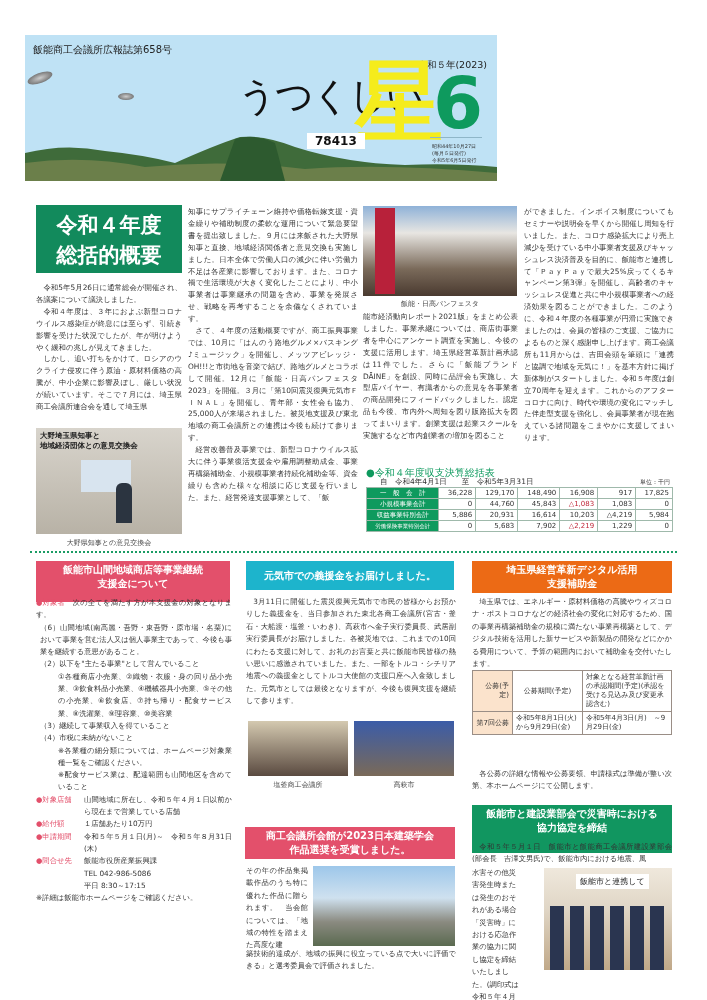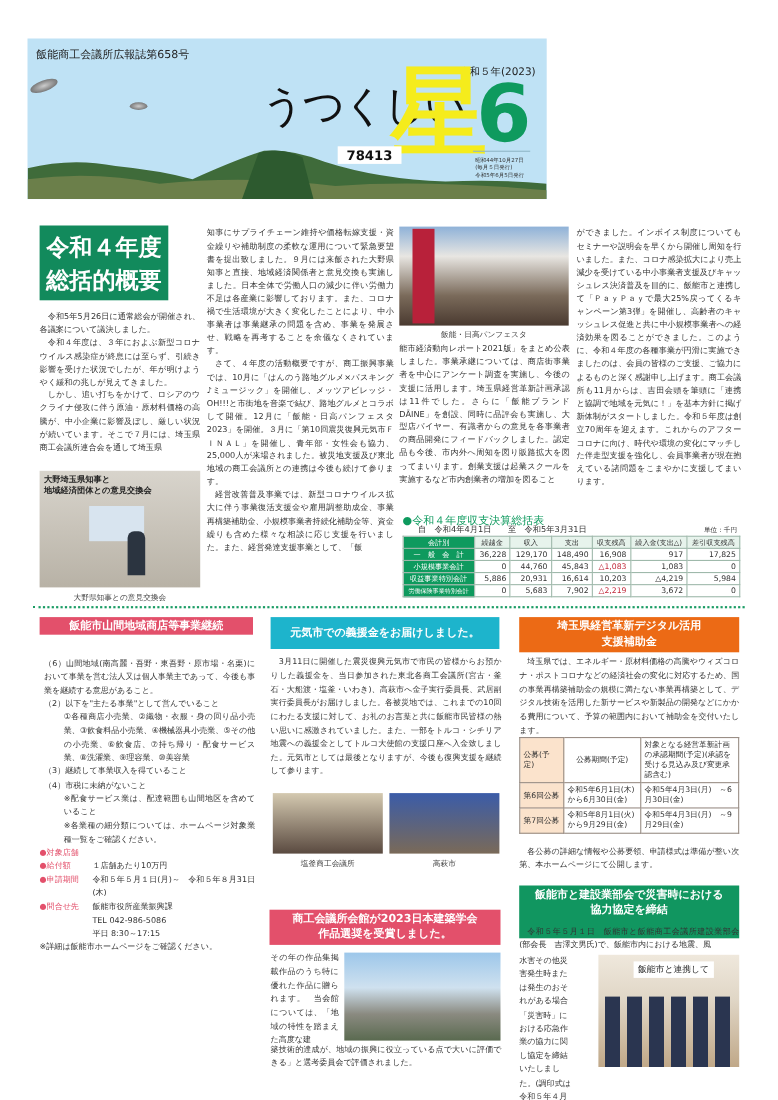--- a/index.html
+++ b/index.html
@@ -11,40 +11,40 @@
 .mh-title{left:213px;top:36px;font-family:Liberation Mono, monospace;font-size:38px;color:#111;letter-spacing:-2px}
 .mh-star{left:330px;top:22px;font-family:"DejaVu Serif",serif;font-size:88px;font-weight:bold;color:#f5ec1c;line-height:1}
 .mh-six{left:408px;top:62px;font-size:72px;font-weight:bold;color:#0e9a5e;line-height:1;transform:translateY(-30px)}
 .mh-code{left:282px;top:98px;background:#fff;font-size:12px;font-weight:bold;padding:1px 8px;color:#111}
 .mh-line{left:405px;top:102px;width:52px;height:1px;background:#8fb6c8}
 .mh-date{left:407px;top:108px;font-size:5px;line-height:7px;color:#333}
 .mh-hills{left:0;top:98px;width:472px;height:48px}
 .ufo{width:26px;height:10px;border-radius:50%;background:radial-gradient(#ccc,#555);}
 .col{font-size:7.4px;line-height:11.9px;text-align:justify;color:#333}
 .col p{text-indent:1em}
-.green-title{left:36px;top:205px;width:117px;height:68px;background:#128a5c;color:#fff;text-align:center;font-family:"DejaVu Serif",serif;font-size:21px;font-weight:bold;line-height:30px;padding-top:5px}
+.green-title{left:36px;top:205px;width:146px;height:68px;background:#128a5c;color:#fff;text-align:center;font-family:"DejaVu Serif",serif;font-size:21px;font-weight:bold;line-height:30px;padding-top:5px}
 .photo{background:#999;overflow:hidden}
 .caption{font-size:7px;color:#444;text-align:center}
 .dotline{height:0;border-top:2px dotted #1a9c64}
 .sec-title{color:#fff;text-align:center;font-weight:bold}
 .sec-pink{background:#e3506b}
 .sec-cyan{background:#1db4cc}
 .sec-orange{background:#ec6a15}
 .sec-green{background:#119660}
 .budget-title{left:366px;top:466px;font-size:10px;font-weight:normal;color:#0e9a5e}
 table{border-collapse:collapse}
 .btable{left:366px;top:487px;width:307px;font-size:7px}
 .btable th,.btable td{border:1px solid #9fb9ab;padding:0 3px;height:11px;text-align:right;white-space:nowrap}
 .btable th{font-weight:normal;text-align:center;background:#e7f3ec;font-size:6.5px}
 .btable td.rowh{background:#0e9a5e;color:#fff;text-align:center;font-size:6.5px}
 .btable th.rowh{background:#0e9a5e;color:#fff}
 .neg{color:#c0283a}
 .ptable{left:472px;top:670px;width:200px;font-size:7px}
 .ptable td{border:1px solid #9a8e86;padding:2px 3px;vertical-align:middle;line-height:9px}
-.ptable td.h{background:#fbe3cc;text-align:left}
+.ptable td.h{background:#fbe3cc;text-align:right}
 .bullet{color:#e3506b}
 </style>
 </head>
 <body>
 
 <div class="abs masthead-full">
   <svg class="abs mh-hills" viewBox="0 0 472 48" preserveAspectRatio="none">
     <path d="M0 20 Q40 10 80 18 Q120 22 150 30 Q190 12 215 4 Q240 2 270 14 Q320 30 380 32 Q430 30 472 34 L472 48 L0 48Z" fill="#3f6b3a"></path>
     <path d="M0 30 Q60 22 120 34 Q200 26 280 36 Q360 30 472 40 L472 48 L0 48Z" fill="#6b7f4a"></path>
     <path d="M210 6 Q230 0 250 10 L260 48 L195 48Z" fill="#2d5a2f"></path>
@@ -96,29 +96,20 @@
 <div class="abs caption" style="left:363px;top:299px;width:154px">飯能・日高パンフェスタ</div>
 <div class="abs col" style="left:363px;top:311px;width:155px">能市経済動向レポート2021版」をまとめ公表しました。事業承継については、商店街事業者を中心にアンケート調査を実施し、今後の支援に活用します。埼玉県経営革新計画承認は11件でした。さらに「飯能ブランドDĀINE」を創設、同時に品評会も実施し、大型店バイヤー、有識者からの意見を各事業者の商品開発にフィードバックしました。認定品も今後、市内外へ周知を図り販路拡大を図ってまいります。創業支援は起業スクールを実施するなど市内創業者の増加を図ること</div>
 
 <div class="abs col" style="left:524px;top:206px;width:150px">ができました。インボイス制度についてもセミナーや説明会を早くから開催し周知を行いました。また、コロナ感染拡大により売上減少を受けている中小事業者支援及びキャッシュレス決済普及を目的に、飯能市と連携して「ＰａｙＰａｙで最大25%戻ってくるキャンペーン第3弾」を開催し、高齢者のキャッシュレス促進と共に中小規模事業者への経済効果を図ることができました。このように、令和４年度の各種事業が円滑に実施できましたのは、会員の皆様のご支援、ご協力によるものと深く感謝申し上げます。商工会議所も11月からは、吉田会頭を筆頭に「連携と協調で地域を元気に！」を基本方針に掲げ新体制がスタートしました。令和５年度は創立70周年を迎えます。これからのアフターコロナに向け、時代や環境の変化にマッチした伴走型支援を強化し、会員事業者が現在抱えている諸問題をこまやかに支援してまいります。</div>
 
 <div class="abs budget-title">●令和４年度収支決算総括表</div>
 <div class="abs" style="left:380px;top:477px;font-size:7.5px"><span>自　令和4年4月1日</span>　　<span>至　令和5年3月31日</span></div>
 <div class="abs" style="left:640px;top:478px;font-size:6px">単位：千円</div>
 <table class="abs btable">
   <tbody>
-      <tr>
-        <th class="rowh">会計別</th>
-        <th>繰越金</th>
-        <th>収入</th>
-        <th>支出</th>
-        <th>収支残高</th>
-        <th>繰入金(支出△)</th>
-        <th>差引収支残高</th>
-      </tr>
   <tr>
         <td class="rowh">一　般　会　計</td>
         <td>36,228</td>
         <td>129,170</td>
         <td>148,490</td>
         <td>16,908</td>
         <td>917</td>
         <td>17,825</td>
       </tr>
   <tr>
@@ -138,42 +129,44 @@
         <td>10,203</td>
         <td>△4,219</td>
         <td>5,984</td>
       </tr>
   <tr>
         <td class="rowh" style="font-size:5.5px">労働保険事業特別会計</td>
         <td>0</td>
         <td>5,683</td>
         <td>7,902</td>
         <td class="neg">△2,219</td>
-        <td>3,672</td>
+        <td>1,229</td>
         <td>0</td>
       </tr>
 </tbody>
   </table>
 
 <div class="abs dotline" style="left:30px;top:551px;width:647px"></div>
 
-<div class="abs sec-title sec-pink" style="left:36px;top:561px;width:194px;height:16px;font-size:10px;line-height:14px;padding-top:2px">
+<div class="abs sec-title sec-pink" style="left:36px;top:561px;width:194px;height:41px;font-size:10px;line-height:14px;padding-top:2px">
   <div>飯能市山間地域商店等事業継続</div>
     <div>支援金について</div>
 </div>
 <div class="abs col" style="left:36px;top:597px;width:196px;font-size:7.3px;line-height:12.3px">
+  <div><span class="bullet">●対象者</span>　<span>次の全てを満たす方が本支援金の対象となります。</span></div>
   <div style="padding-left:4px">（6）山間地域(南高麗・吾野・東吾野・原市場・名栗)において事業を営む法人又は個人事業主であって、今後も事業を継続する意思があること。</div>
   <div style="padding-left:4px">（2）以下を"主たる事業"として営んでいること</div>
   <div style="padding-left:22px">①各種商店小売業、②織物・衣服・身の回り品小売業、③飲食料品小売業、④機械器具小売業、⑤その他の小売業、⑥飲食店、⑦持ち帰り・配食サービス業、⑧洗濯業、⑨理容業、⑩美容業</div>
   <div style="padding-left:4px">（3）継続して事業収入を得ていること</div>
   <div style="padding-left:4px">（4）市税に未納がないこと</div>
+  <div style="padding-left:22px">※各業種の細分類については、ホームページ対象業種一覧をご確認ください。</div>
   <div style="padding-left:22px">※配食サービス業は、配達範囲も山間地区を含めていること</div>
-  <div style="padding-left:22px">※各業種の細分類については、ホームページ対象業種一覧をご確認ください。</div>
   <div style="display:flex">
       <span class="bullet" style="width:48px;flex:none">●対象店舗</span>
+      <span>山間地域に所在し、令和５年４月１日以前から現在まで営業している店舗</span>
     </div>
   <div style="display:flex">
       <span class="bullet" style="width:48px;flex:none">●給付額</span>
       <span>１店舗あたり10万円</span>
     </div>
   <div style="display:flex">
       <span class="bullet" style="width:48px;flex:none">●申請期間</span>
       <span>令和５年５月１日(月)～　令和５年８月31日(木)</span>
     </div>
   <div style="display:flex">
@@ -210,25 +203,20 @@
     <p>埼玉県では、エネルギー・原材料価格の高騰やウィズコロナ・ポストコロナなどの経済社会の変化に対応するため、国の事業再構築補助金の規模に満たない事業再構築として、デジタル技術を活用した新サービスや新製品の開発などにかかる費用について、予算の範囲内において補助金を交付いたします。</p>
   </div>
 <table class="abs ptable">
   <tbody>
       <tr>
         <td class="h" style="width:40px">公募(予定)</td>
         <td style="text-align:center;width:70px">公募期間(予定)</td>
         <td>対象となる経営革新計画の承認期間(予定)(承認を受ける見込み及び変更承認含む)</td>
       </tr>
   <tr>
-        <td class="h">第6回公募</td>
-        <td>令和5年6月1日(木)から6月30日(金)</td>
-        <td>令和5年4月3日(月)　～6月30日(金)</td>
-      </tr>
-  <tr>
         <td class="h">第7回公募</td>
         <td>令和5年8月1日(火)から9月29日(金)</td>
         <td>令和5年4月3日(月)　～9月29日(金)</td>
       </tr>
 </tbody>
   </table>
 <div class="abs col" style="left:472px;top:768px;width:200px;font-size:7.3px;line-height:12.4px">
     <p>各公募の詳細な情報や公募要領、申請様式は準備が整い次第、本ホームページにて公開します。</p>
   </div>
 

